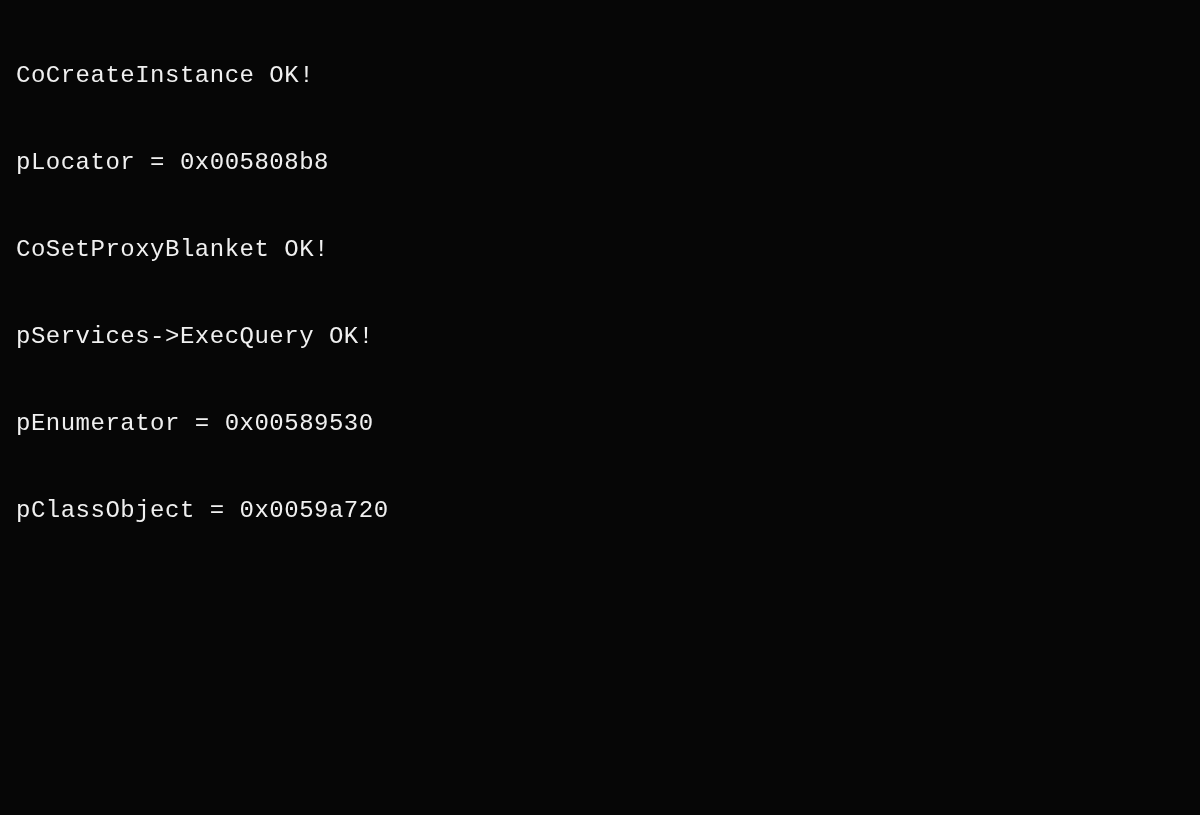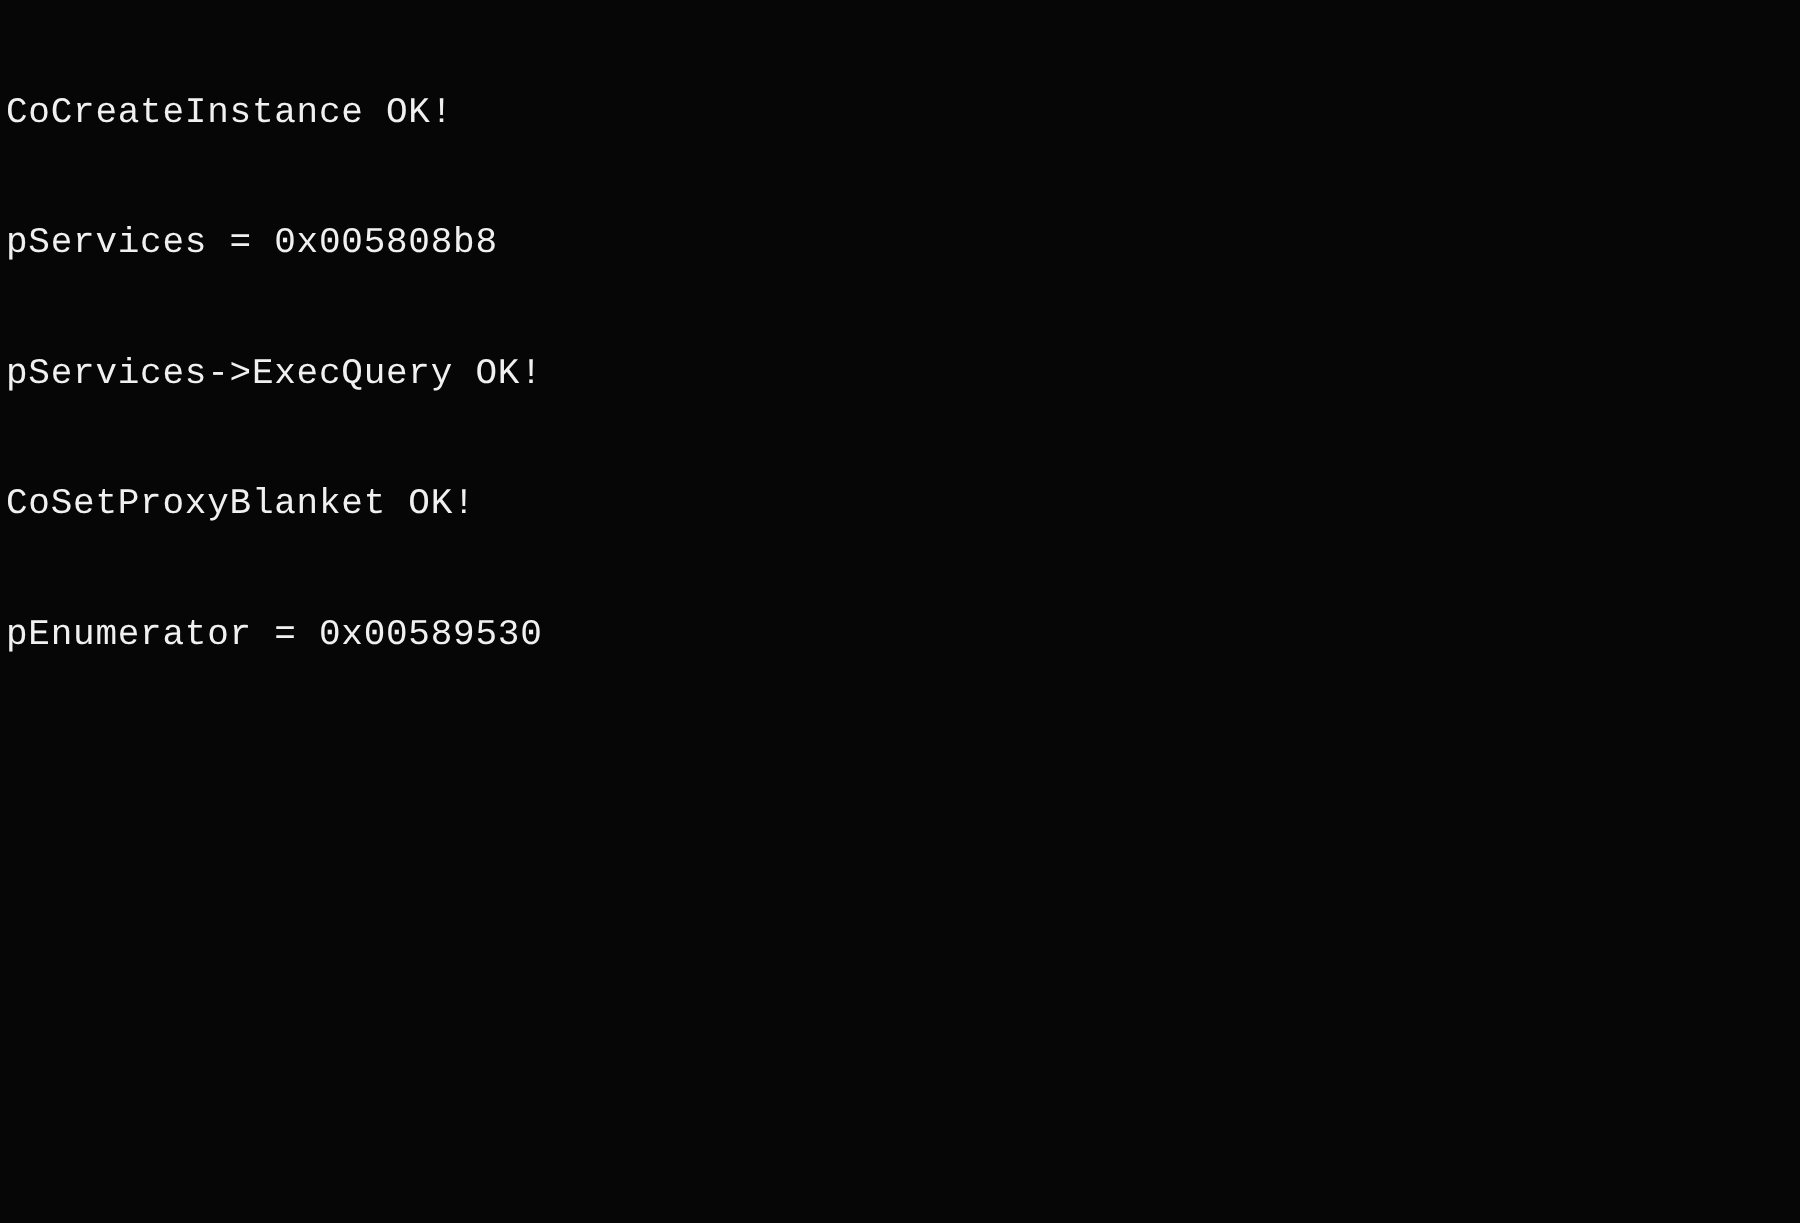--- a/index.html
+++ b/index.html
@@ -13,31 +13,32 @@
       font-family: "MS Gothic", "Consolas", "Courier New", monospace;
       font-size: 24px;
       line-height: 29px;
       color: #f0f0f0;
       font-weight: 400;
       letter-spacing: 0.5px;
       padding: 3px 4px;
       white-space: pre;
     }
     .line { position: relative; height: 29px; }
-    .txt { position: relative; z-index: 1; }
+    .txt { position: relative; z-index: 1; margin-left: 12px; }
   </style>
 </head>
 <body>
 
 <div class="terminal">
   <div class="line"><span class="txt">CoCreateInstance OK!</span></div>
-  <div class="line"><span class="txt">pServices = 0x005808b8</span></div>
+  <div class="line"><span class="txt">pLocator = 0x005808b8</span></div>
+  <div class="line"><span class="txt">CoSetProxyBlanket OK!</span></div>
   <div class="line"><span class="txt">pServices-&gt;ExecQuery OK!</span></div>
-  <div class="line"><span class="txt">CoSetProxyBlanket OK!</span></div>
   <div class="line"><span class="txt">pEnumerator = 0x00589530</span></div>
+  <div class="line"><span class="txt">pClassObject = 0x0059a720</span></div>
   
   
   
   
   
   
   
   
   
   

